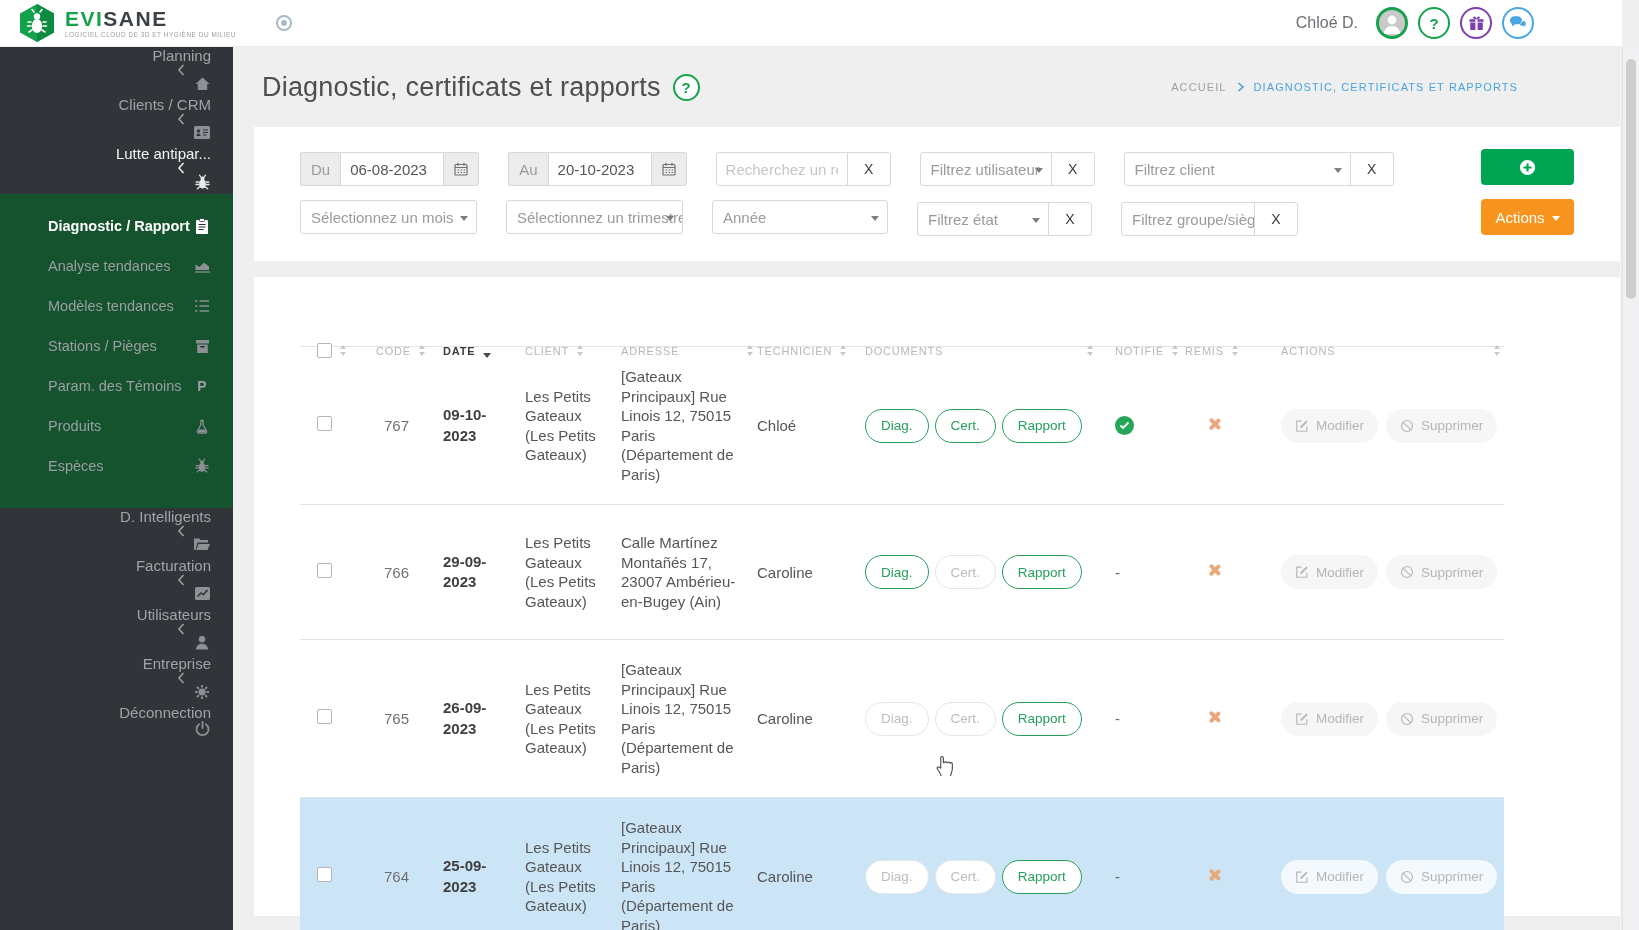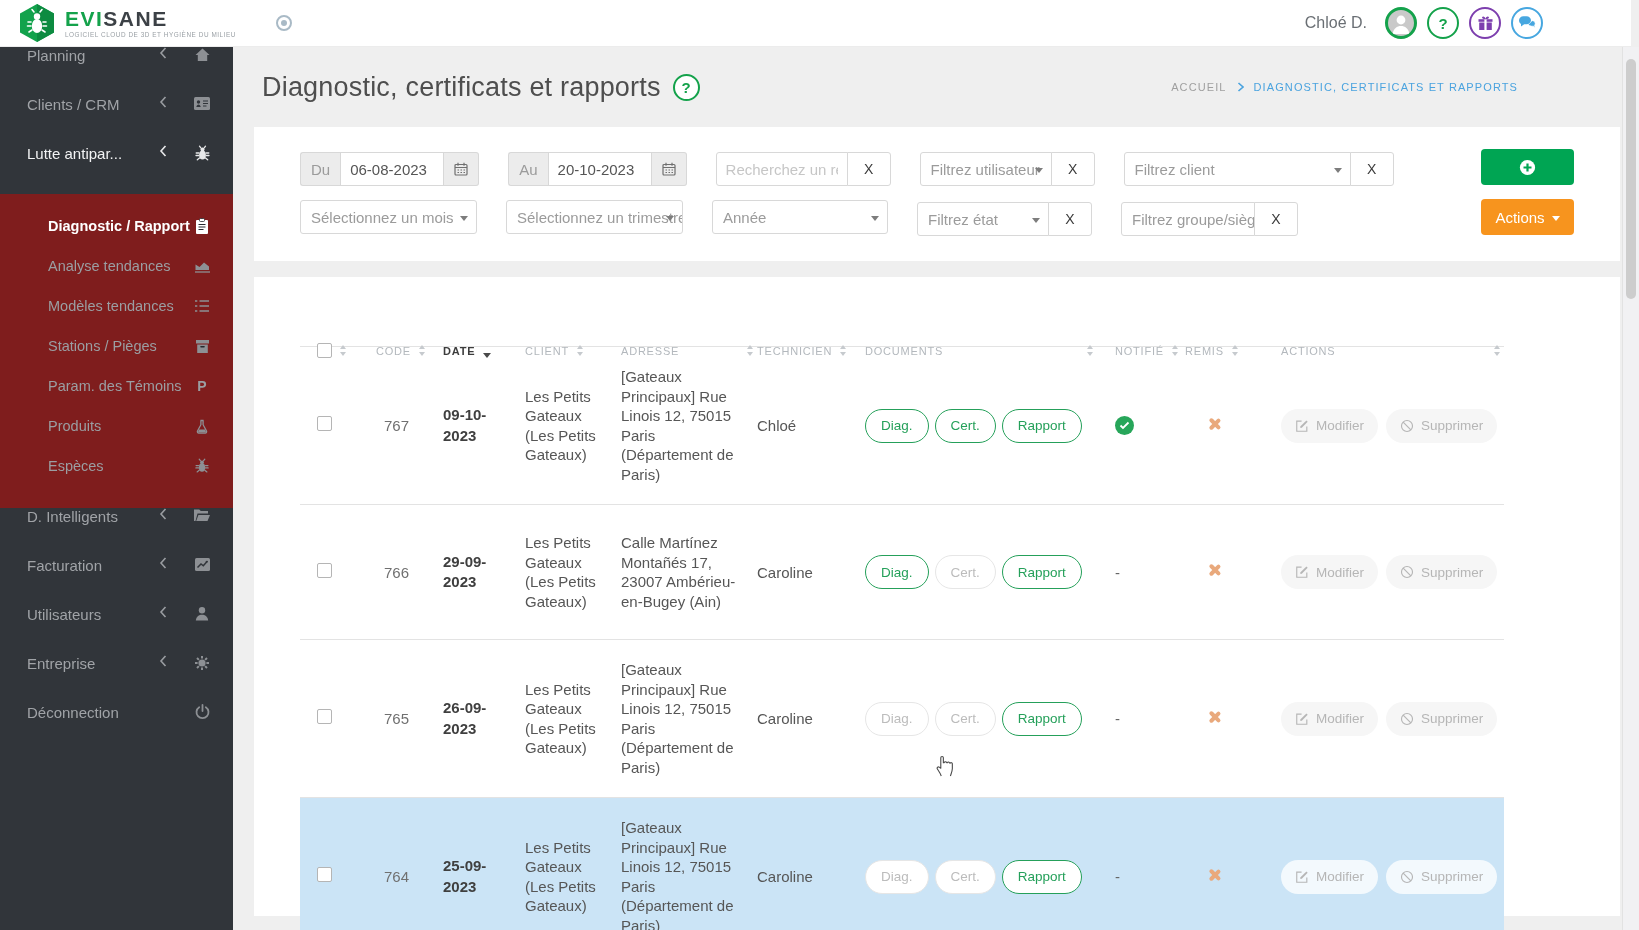--- a/index.html
+++ b/index.html
@@ -5,21 +5,21 @@
   * { box-sizing: border-box; margin: 0; padding: 0; }
   html,body { width:1639px; height:930px; overflow:hidden; }
   body {
     font-family: "Liberation Sans", sans-serif;
     background:#efefef; position:relative; color:#555;
   }
   button { font-family: inherit; border:none; background:none; cursor:pointer; }
 
   
   .topbar {
-    position:absolute; top:0; left:0; right:8px; height:47px;
+    position:absolute; top:0; left:0; right:17px; height:47px;
     background:#ffffff; display:flex; align-items:center;
     padding:0 88px 0 18px; z-index:6; border-bottom:1px solid #ececec;
   }
   .brand { display:flex; align-items:center; gap:9px; }
   .hex { width:38px; height:40px; }
   .brand-text { display:flex; flex-direction:column; line-height:1; }
   .brand-name { font-size:21px; font-weight:800; letter-spacing:1.5px; }
   .brand-name .evi { color:#14a24b; }
   .brand-name .sane { color:#3c4146; }
   .brand-tagline { font-size:6.4px; color:#9aa0a5; letter-spacing:.55px; margin-top:3px; }
@@ -33,28 +33,28 @@
   .tb-help { border:2px solid #14a24b; color:#14a24b; font-weight:bold; font-size:15px; }
   .tb-gift { border:2px solid #7d3fae; }
   .tb-chat { border:2px solid #47a7e0; }
 
   
   .sidebar {
     position:absolute; top:47px; left:0; bottom:0; width:233px;
     background:#31353a; z-index:5;
   }
   .side-item {
-    height:49px; display:flex; align-items:flex-start;
-    padding:0 22px 0 27px; color:#a0a3a7; font-size:15px; cursor:pointer;
+    height:49px; display:flex; align-items:flex-end;
+    padding:0 22px 0 27px; color:#a0a3a7; font-size:15px; cursor:pointer;flex-direction:column;
   }
   .side-item .lbl { white-space:nowrap; }
   .side-item .chev { margin-left:auto; margin-right:26px; display:flex; }
   .side-item .ic { width:18px; display:flex; justify-content:center; }
   .side-item.active-section { color:#f2f3f4; }
-  .submenu { background:#7f1d1d; padding:12px 0 22px 0; }
+  .submenu { background:#14532d; padding:12px 0 22px 0; }
   .sub-item {
     height:40px; display:flex; align-items:center;
     padding:0 22px 0 48px; color:#9b9ea2; font-size:14.5px; cursor:pointer;
   }
   .sub-item .ic { margin-left:auto; width:18px; display:flex; justify-content:center; }
   .sub-item.active { color:#ffffff; font-weight:bold; }
   .p-glyph { font-size:14px; font-weight:bold; }
 
   
   .main { position:absolute; top:47px; left:233px; right:17px; bottom:0; background:#efefef; overflow:hidden; }

